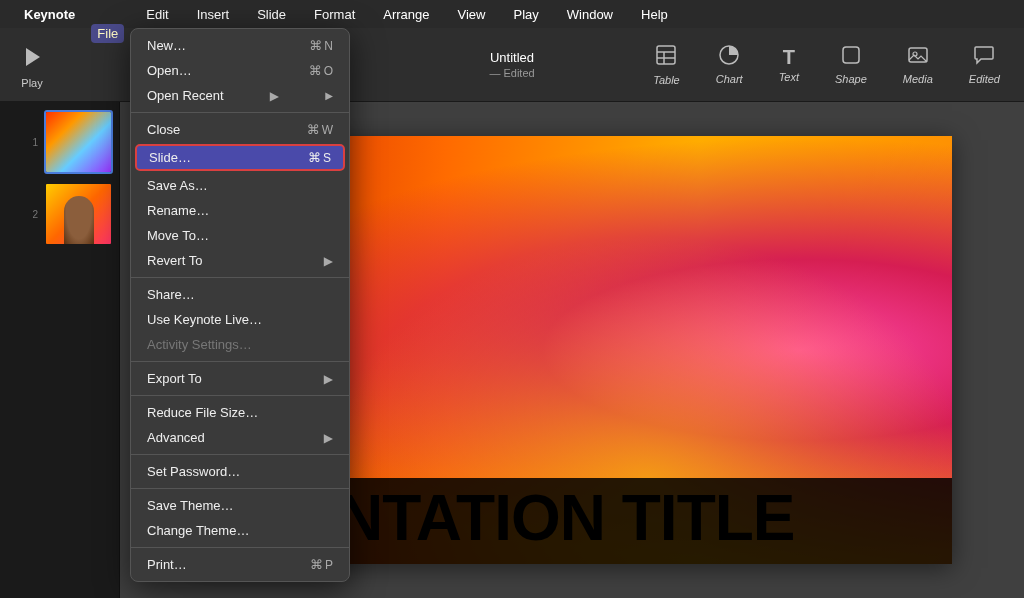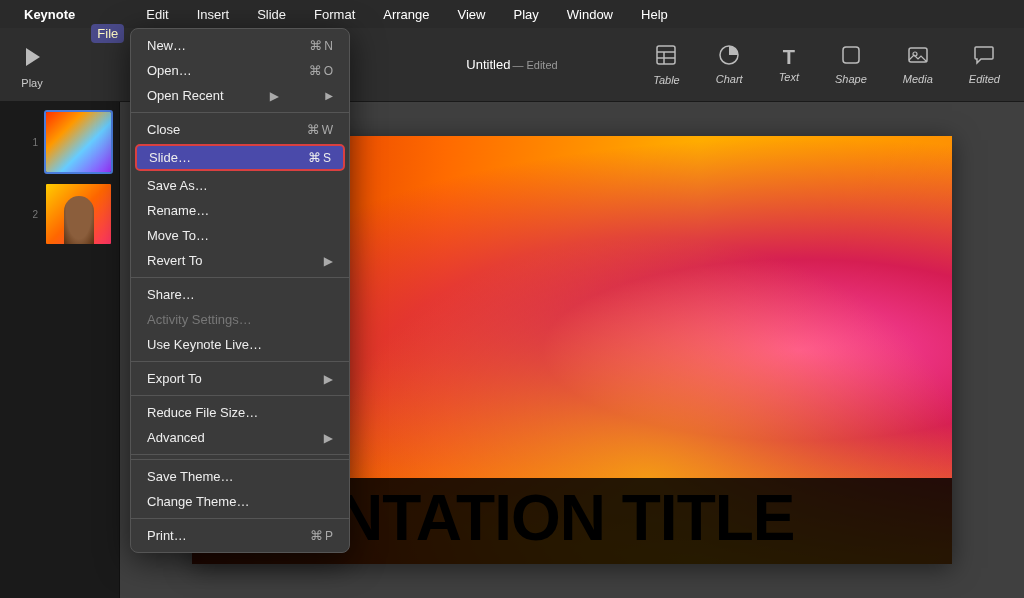--- a/index.html
+++ b/index.html
@@ -57,21 +57,21 @@
       align-items: center;
       padding: 0 16px;
       position: relative;
       z-index: 50;
     }
     .toolbar-title {
       position: absolute;
       left: 50%;
       transform: translateX(-50%);
       display: flex;
-      flex-direction: row;
+      flex-direction: column;
       align-items: center;
       gap: 2px;
     }
     .toolbar-right {
       margin-left: auto;
       display: flex;
       align-items: center;
       gap: 20px;
     }
     .toolbar-btn {
@@ -389,40 +389,43 @@
     <span>Move To…</span>
   </div>
   <div class="menu-item">
     <span>Revert To</span>
     <span class="shortcut">▶</span>
   </div>
   <div class="menu-separator"></div>
   <div class="menu-item">
     <span>Share…</span>
   </div>
+  <div class="menu-item">
+    <span>Use Keynote Live…</span>
+  </div>
   <div class="menu-item disabled">
     <span>Activity Settings…</span>
   </div>
-  <div class="menu-item">
-    <span>Use Keynote Live…</span>
-  </div>
   <div class="menu-separator"></div>
   <div class="menu-item">
     <span>Export To</span>
     <span class="shortcut">▶</span>
   </div>
   <div class="menu-separator"></div>
   <div class="menu-item">
     <span>Reduce File Size…</span>
   </div>
   <div class="menu-item">
     <span>Advanced</span>
     <span class="shortcut">▶</span>
   </div>
   <div class="menu-separator"></div>
+  <div class="menu-item">
+    <span>Set Password…</span>
+  </div>
   <div class="menu-separator"></div>
   <div class="menu-item">
     <span>Save Theme…</span>
   </div>
   <div class="menu-item">
     <span>Change Theme…</span>
   </div>
   <div class="menu-separator"></div>
   <div class="menu-item">
     <span>Print…</span>

